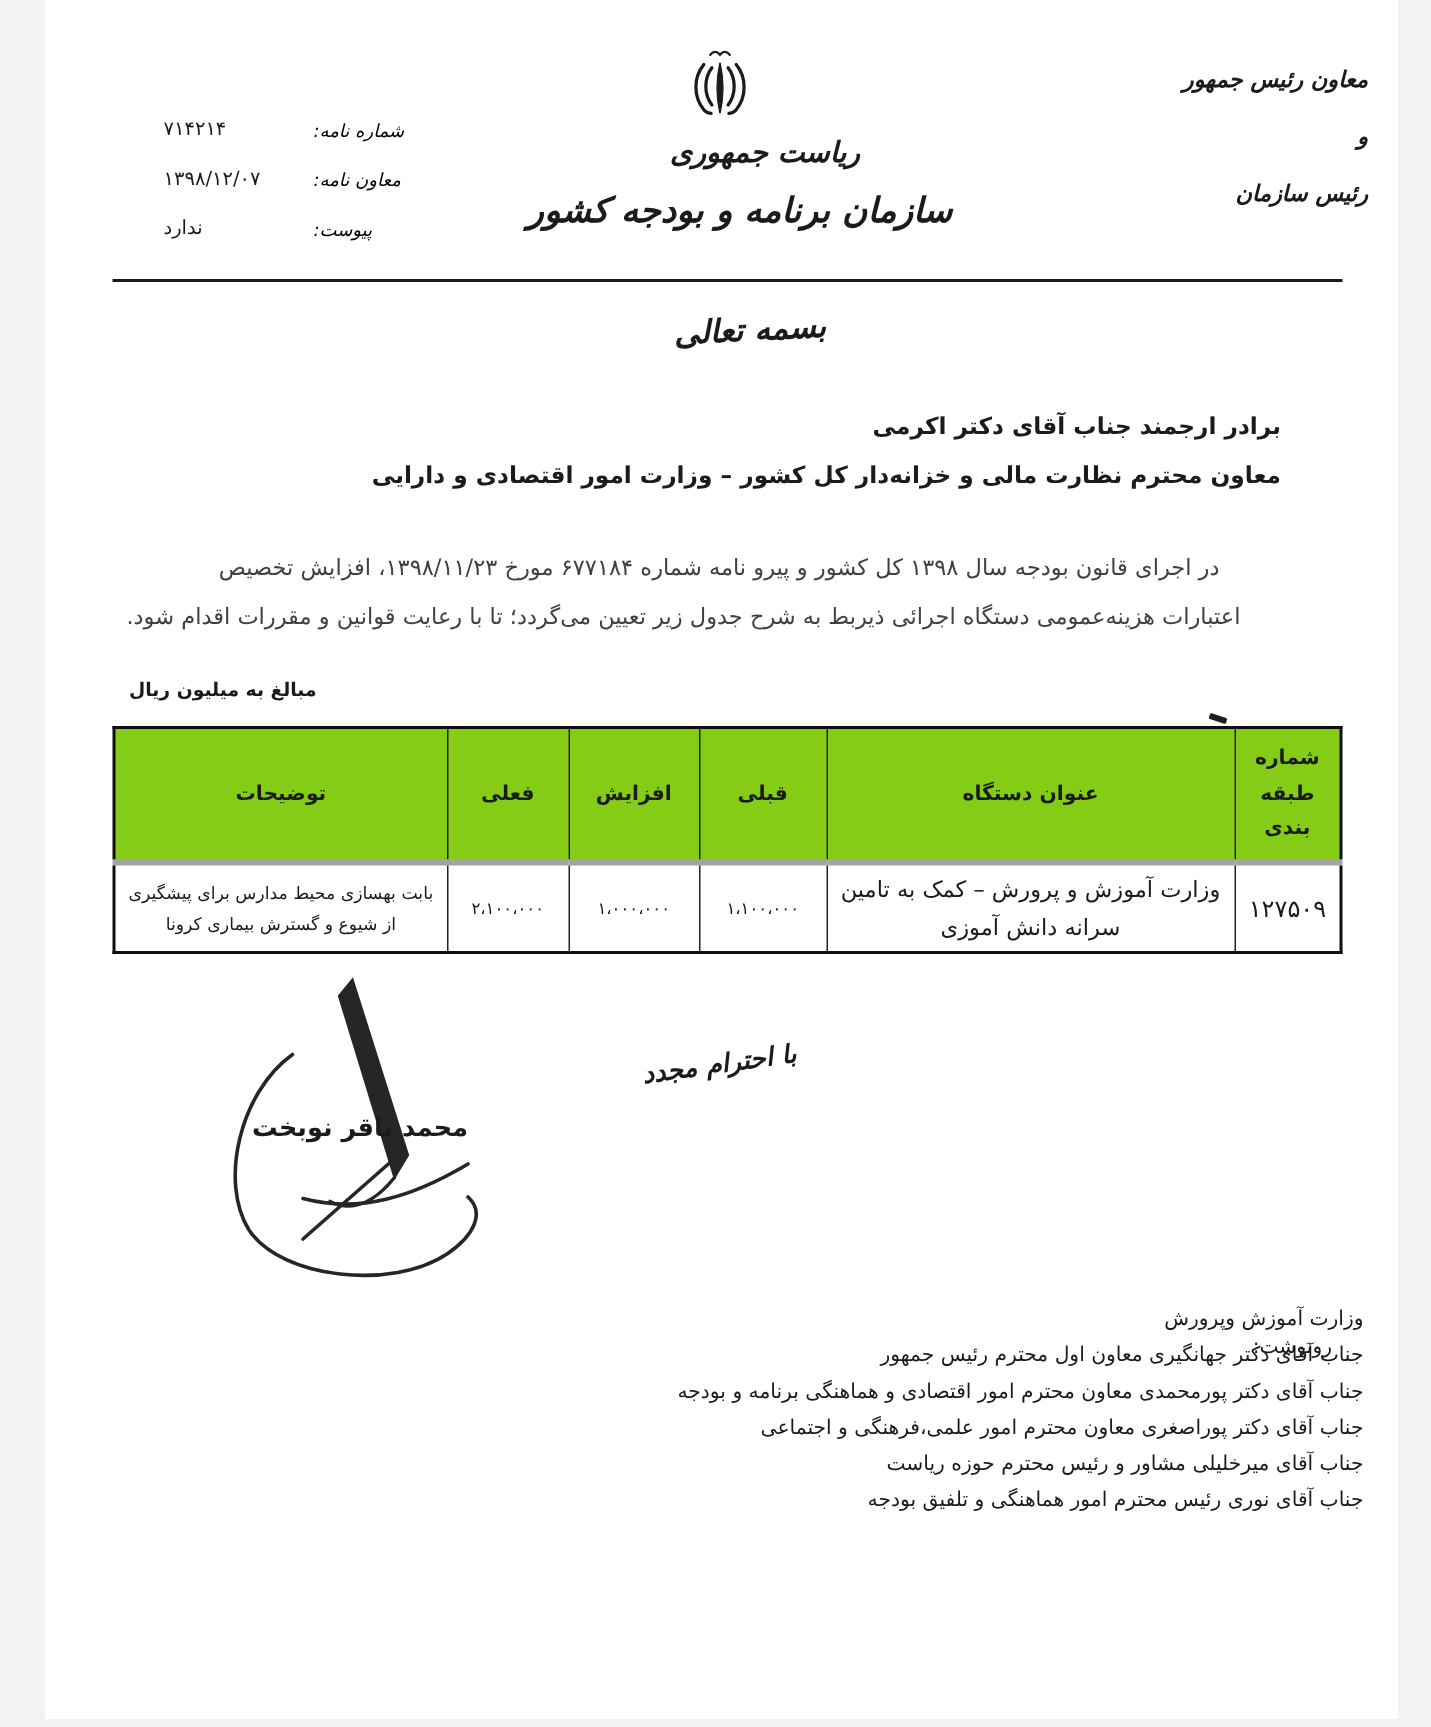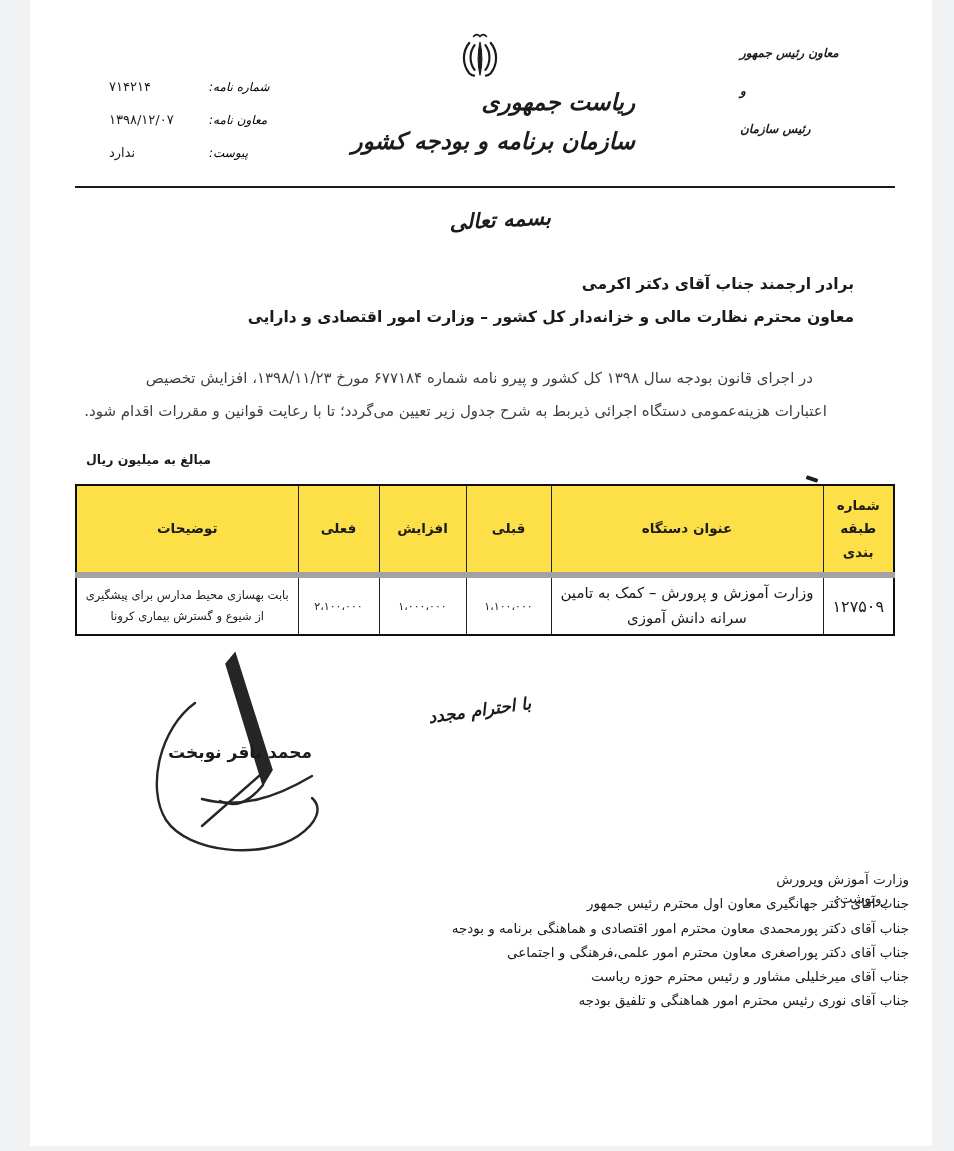--- a/index.html
+++ b/index.html
@@ -3,25 +3,25 @@
 <meta charset="utf-8">
 <style>
   * { margin:0; padding:0; box-sizing:border-box; }
   html,body { background:#e9ebee; }
   body { font-family:"DejaVu Sans", sans-serif; color:#1b1b1b; }
   .canvas { position:relative; width:954px; height:1151px; background:#f0f2f4; overflow:hidden; direction:rtl; margin:0 auto; }
   .page { position:absolute; left:30px; top:0; width:902px; height:1146px; background:#ffffff; }
   .abs { position:absolute; }
 
   
-  .hdr-right { right:42px; top:34px; width:172px; text-align:left;
-               font-style:italic; font-weight:bold; font-size:12px; line-height:38px; }
+  .hdr-right { right:42px; top:34px; width:172px; text-align:right;
+               font-style:italic; font-weight:bold; font-size:15px; line-height:38px; }
   .emblem { left:452px; top:30px; width:56px; height:54px; }
   .org-block { left:385px; top:86px; width:250px; text-align:center; font-style:italic; font-weight:bold; }
-  .org-line1 { font-size:23px; line-height:32px;text-align:right; }
+  .org-line1 { font-size:19px; line-height:32px; }
   .org-line2 { font-size:23px; line-height:46px; white-space:nowrap; }
   .fields { left:105px; top:70px; width:192px; }
   .field-row { display:flex; height:33px; align-items:center; }
   .field-label { width:88px; text-align:left; font-style:italic; font-size:12px; color:#000000; }
   .field-value { flex:1; text-align:left; padding-left:4px; font-size:13px; direction:ltr; }
   .rule { left:75px; top:186px; width:820px; border-top:2px solid #1a1a1a; height:0; }
 
   
   .besmele { left:400px; top:208px; width:200px; text-align:center;
              font-style:italic; font-weight:bold; font-size:21px; transform:rotate(-3deg); }
@@ -30,22 +30,22 @@
   .body-line { font-size:15px; color:#404040; white-space:nowrap; }
   .body-line-1 { right:141px; top:369px; }
   .body-line-2 { right:127px; top:402px; }
   .caption { left:86px; top:452px; font-weight:bold; font-size:12.5px; }
 
   
   .budget-table { position:absolute; left:75px; top:484px; width:818px;
                   border-collapse:collapse; table-layout:fixed; direction:rtl; }
   .budget-table th, .budget-table td { border:1px solid #222; vertical-align:middle; text-align:center; padding:2px 6px; }
   .budget-table { border:2px solid #0f0f0f; }
-  .budget-table thead th { background:#fde047; font-weight:bold; font-size:13.5px; height:90px;
-                           border-bottom:6px solid #a3a3a3; line-height:1.75; }
+  .budget-table thead th { background:#84cc16; font-weight:bold; font-size:13.5px; height:90px;
+                           border-bottom:4px solid #a3a3a3; line-height:1.75; }
   .budget-table tbody td { height:60px; background:#fff; }
   .td-code { font-size:16px; }
   .td-title { font-size:15px; line-height:1.65; }
   .td-num { font-size:11px; }
   .td-notes { font-size:11.5px; line-height:1.8; }
   .artifact { left:806px; top:477px; width:12px; height:4px; background:#1d1d1d;
               transform:rotate(18deg); border-radius:1px; }
 
   
   .salutation { left:428px; top:700px; font-style:italic; font-weight:bold; font-size:17px;

